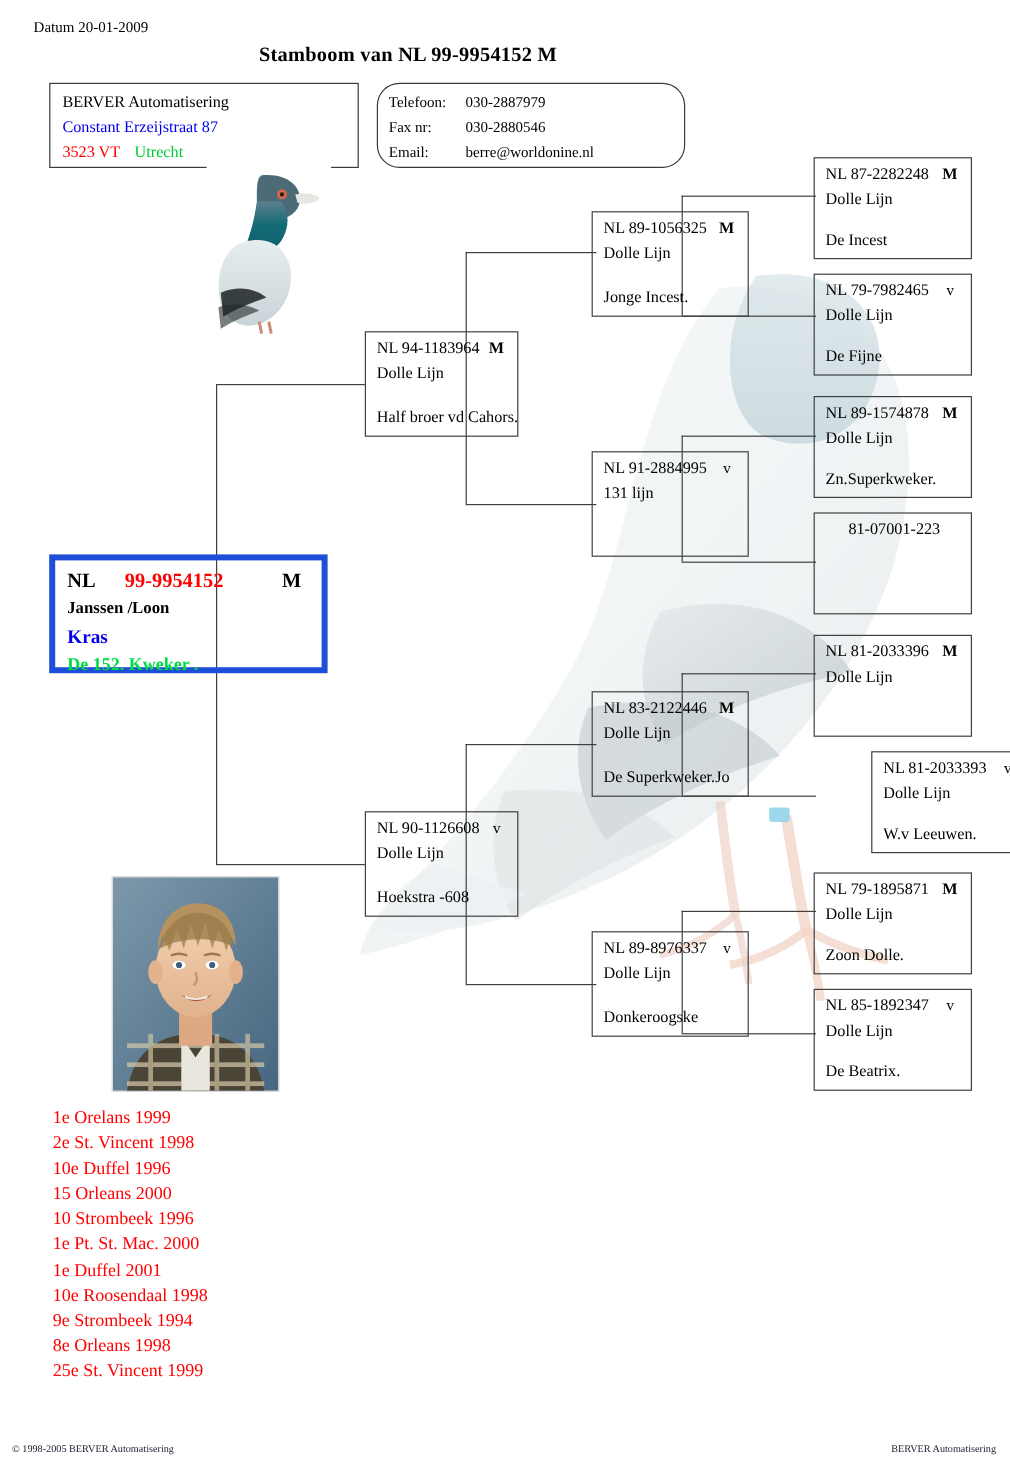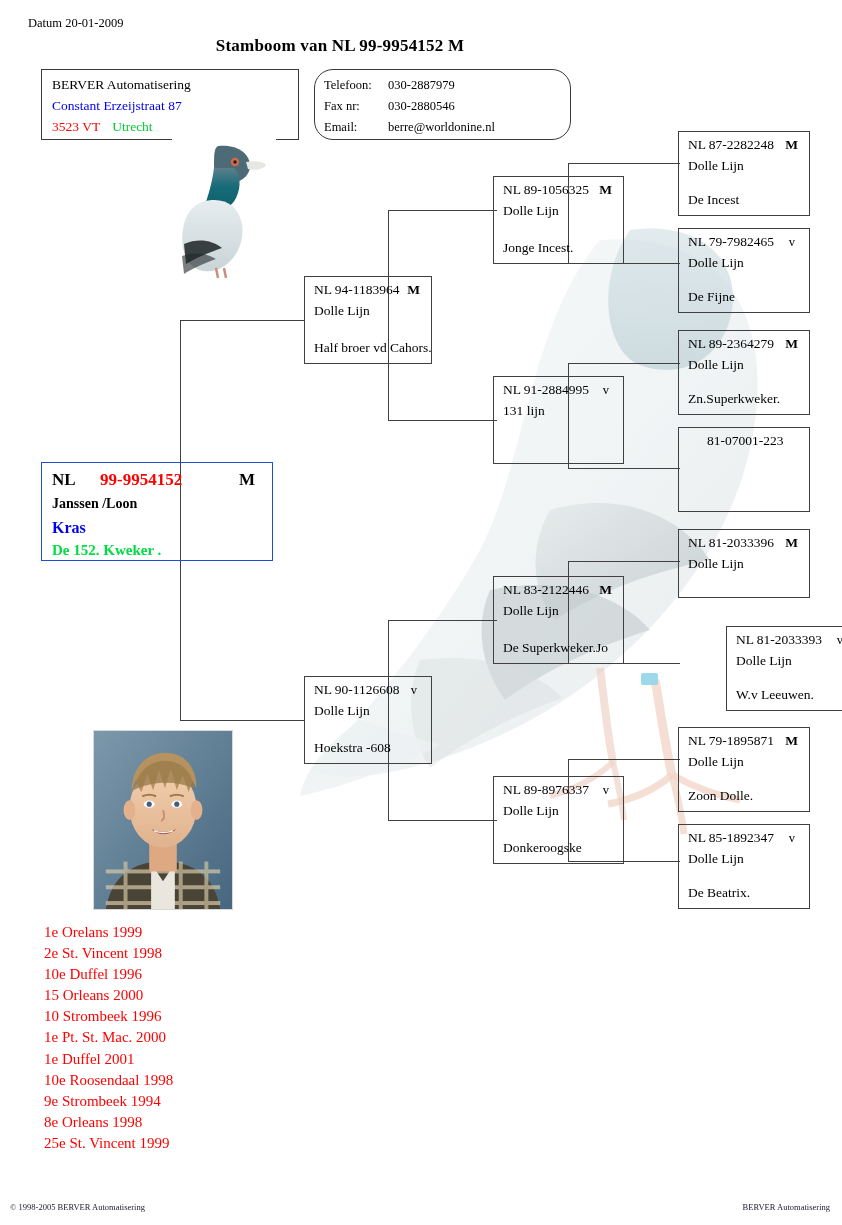--- a/index.html
+++ b/index.html
@@ -61,21 +61,21 @@
     background:transparent;
   }
   .pbox .ring{position:absolute;left:9px;top:5px;font-size:13.5px;white-space:nowrap;text-align:center;}
   .pbox .sex{position:absolute;right:11px;top:5px;font-size:13.5px;font-weight:bold;}
   .pbox .sex.hen{font-weight:normal;font-size:12.5px;right:14px;top:6px;}
   .pbox .line2{position:absolute;left:9px;top:26px;font-size:13.5px;white-space:nowrap;}
   .pbox .note{position:absolute;left:9px;bottom:7px;font-size:13.5px;white-space:nowrap;}
   .pbox .ring.center{left:28px;}
 
   
-  #subject{left:41px;top:462px;width:232px;height:99px;border:1px solid #1d4ed8;}
+  #subject{left:41px;top:462px;width:232px;height:99px;border:5px solid #1d4ed8;}
   #subject .s-nl{position:absolute;left:10px;top:7px;font-size:17px;font-weight:bold;}
   #subject .s-ring{position:absolute;left:58px;top:7px;font-size:17px;font-weight:bold;color:#ff0000;}
   #subject .s-sex{position:absolute;right:17px;top:7px;font-size:17px;font-weight:bold;}
   #subject .s-l2{position:absolute;left:10px;top:33px;font-size:14px;font-weight:bold;color:#000;}
   #subject .s-l3{position:absolute;left:10px;top:56px;font-size:16px;font-weight:bold;color:#0000ee;}
   #subject .s-l4{position:absolute;left:10px;top:79px;font-size:15px;font-weight:bold;color:#00dd44;}
 
   
   .ln{position:absolute;background:#404040;}
   .lnh{height:1px;}
@@ -335,34 +335,34 @@
   </div>
 
   <div class="pbox" style="left:678px;top:228px;width:132px;height:85px;">
     <span class="ring">NL 79-7982465</span>
     <span class="sex hen">v</span>
     <span class="line2">Dolle  Lijn</span>
     <span class="note">De Fijne</span>
   </div>
 
   <div class="pbox" style="left:678px;top:330px;width:132px;height:85px;">
-    <span class="ring">NL 89-2364279</span>
+    <span class="ring">NL 89-1574878</span>
     <span class="sex">M</span>
     <span class="line2">Dolle  Lijn</span>
     <span class="note">Zn.Superkweker.</span>
   </div>
 
   <div class="pbox" style="left:678px;top:427px;width:132px;height:85px;">
     <span class="ring center">81-07001-223</span>
     <span class="sex hen"></span>
     <span class="line2"></span>
     <span class="note"></span>
   </div>
 
-  <div class="pbox" style="left:678px;top:529px;width:132px;height:69px;padding-left:24px;">
+  <div class="pbox" style="left:678px;top:529px;width:132px;height:85px;padding-left:24px;">
     <span class="ring">NL 81-2033396</span>
     <span class="sex">M</span>
     <span class="line2">Dolle  Lijn</span>
     <span class="note"></span>
   </div>
 
   <div class="pbox" style="left:678px;top:626px;width:132px;height:85px;margin-left:48px;">
     <span class="ring">NL 81-2033393</span>
     <span class="sex hen">v</span>
     <span class="line2">Dolle  Lijn</span>

